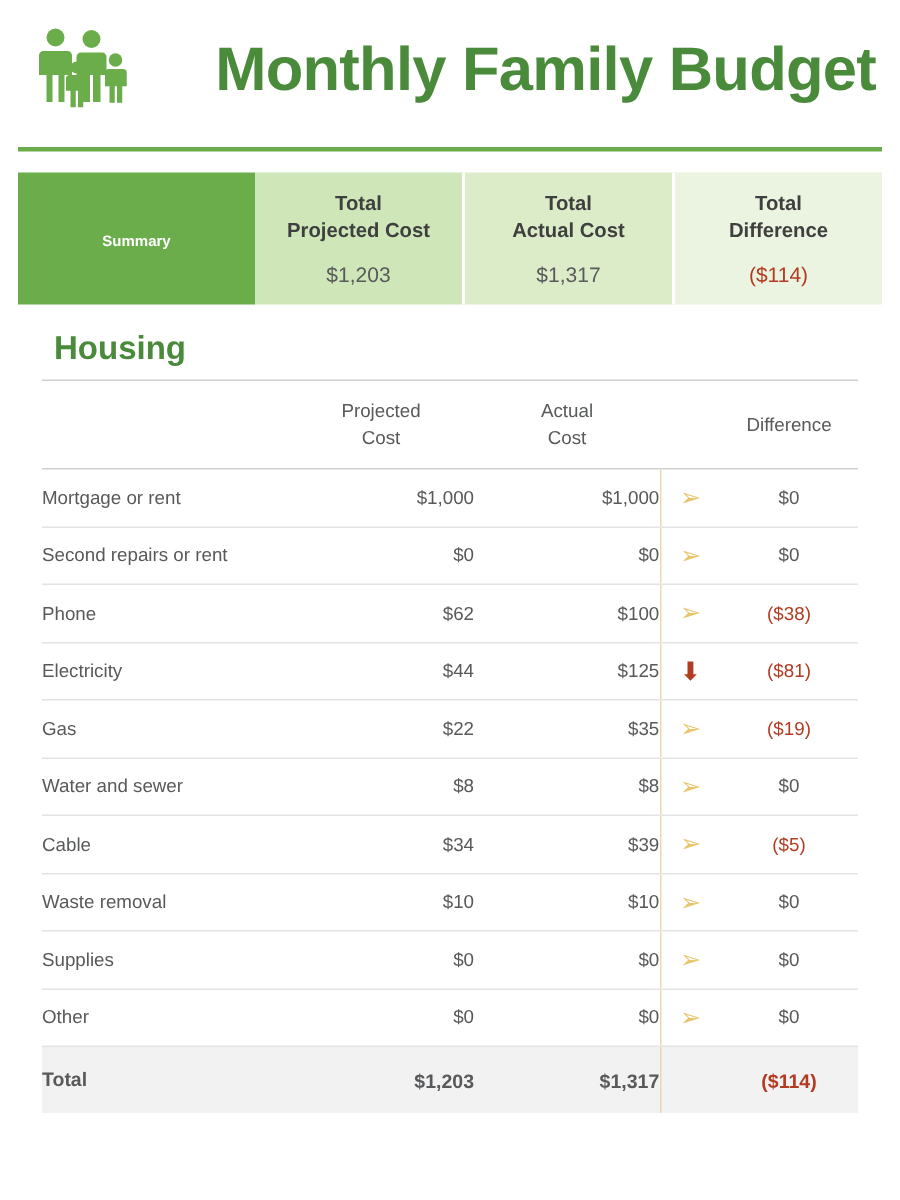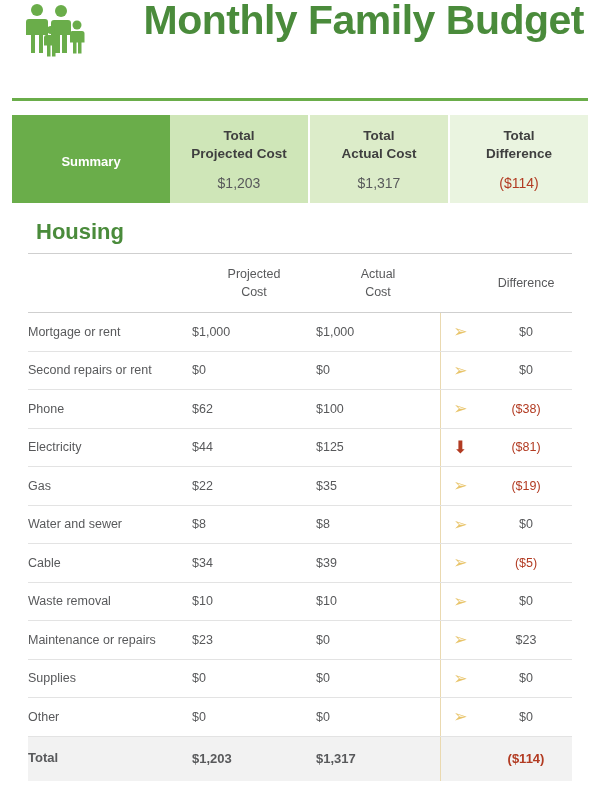--- a/index.html
+++ b/index.html
@@ -17,20 +17,21 @@
   .page {
     position: relative;
     width: 600px;
     height: 800px;
     box-sizing: border-box;
   }
 
   
   .header {
     display: flex;
+    align-items: center;
     height: 92px;
     padding: 0 14px 0 24px;
     box-sizing: border-box;
   }
   .logo {
     width: 62px;
     height: 62px;
     flex: 0 0 62px;
     position: relative;
   }
@@ -62,21 +63,21 @@
     display: flex;
     flex-direction: column;
     justify-content: flex-start;
     align-items: center;
     padding-top: 12px;
   }
   .sum-label {
     flex: 0 0 158px;
     background: #6aad4a;
     color: #ffffff;
-    font-size: 13px;
+    font-size: 10px;
     font-weight: bold;
     justify-content: center;
     padding-top: 5px;
   }
   .sum-col {
     flex: 1 1 0;
     border-right: 2px solid #ffffff;
   }
   .sum-col:last-child { border-right: none; }
   .sum-a { background: #cfe6b8; }
@@ -138,21 +139,21 @@
   }
   thead th.h-item { border-bottom: 1px solid #cfcfcf; }
   thead th .h2 { display: block; line-height: 1.45; }
 
   tbody tr { height: 38.5px; }
   tbody td {
     border-bottom: 1px solid #e3e3e3;
     vertical-align: middle;
   }
   td.item { text-align: left; padding-left: 6px; line-height: 1.3; margin-top: 17px; }
-  td.num  { text-align: left; }
+  td.num  { text-align: right; }
   td.arrow {
     text-align: center;
     border-left: 1px solid #ead9b0;
   }
   td.diff { text-align: center; }
   td.diff.neg { color: #b23b22; }
 
   .arrow-glyph { display: inline-block; line-height: 1; }
   .arrow-right {
     color: #e8c46a;
@@ -311,27 +312,20 @@
       </tr>
 
       <tr>
         <td class="item">Waste removal</td>
         <td class="num">$10</td>
         <td class="num">$10</td>
         <td class="arrow"><span class="arrow-glyph arrow-right">➢</span></td>
         <td class="diff">$0</td>
       </tr>
 
-      <tr>
-        <td class="item">Maintenance or repairs</td>
-        <td class="num">$23</td>
-        <td class="num">$0</td>
-        <td class="arrow"><span class="arrow-glyph arrow-right">➢</span></td>
-        <td class="diff">$23</td>
-      </tr>
 
       <tr>
         <td class="item">Supplies</td>
         <td class="num">$0</td>
         <td class="num">$0</td>
         <td class="arrow"><span class="arrow-glyph arrow-right">➢</span></td>
         <td class="diff">$0</td>
       </tr>
 
       <tr>

